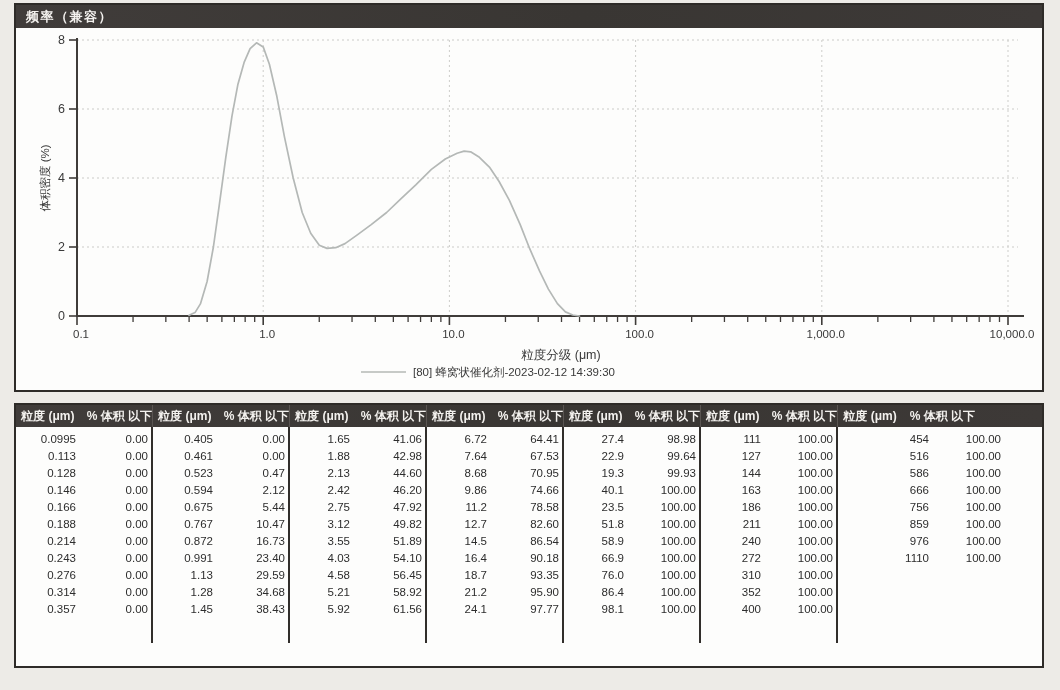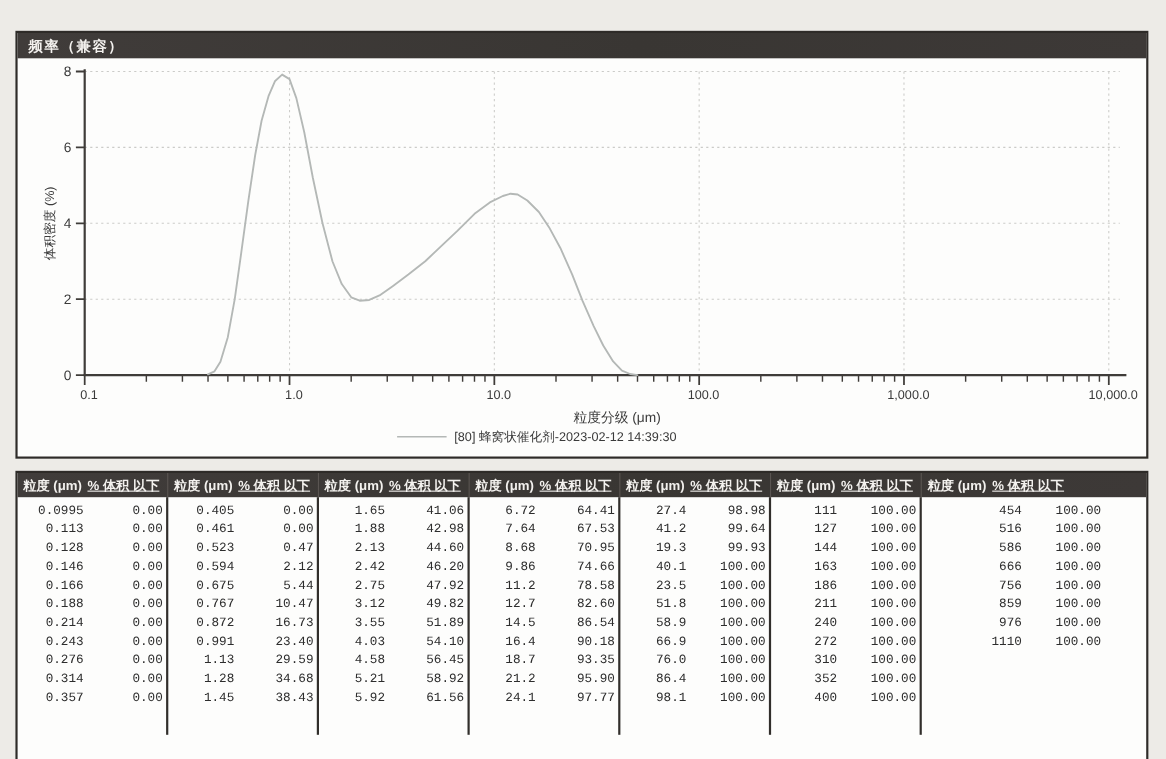--- a/index.html
+++ b/index.html
@@ -4,41 +4,41 @@
 <style>
   html,body{margin:0;padding:0;}
   body{
     width:1060px;height:690px;position:relative;
     background:#edebe7;
     font-family:"Liberation Sans","DejaVu Sans",sans-serif;
     overflow:hidden;
   }
   .panel{
     position:absolute;left:14px;width:1030px;
-    background:#fdfdfc;border:2px solid #2e2b28;box-sizing:border-box;margin-top:25px;
+    background:#fdfdfc;border:2px solid #2e2b28;box-sizing:border-box;
   }
   .chart-panel{top:3px;height:389px;}
   .results-panel{top:403px;height:265px;}
   .panel-titlebar{
     background:linear-gradient(90deg,#403c3a,#393633 55%,#3d3937);
     color:#f4f2ef;font-weight:bold;font-size:13px;
     padding-left:10px;letter-spacing:1.5px;
     height:23px;line-height:23px;white-space:nowrap;
   }
   .results-titlebar{height:22px;line-height:24px;}
   .col-headers{
     display:flex;height:22px;
     background:linear-gradient(90deg,#403c3a,#393633 55%,#3d3937);
     color:#f3f1ee;font-size:12px;font-weight:bold;
   }
   .hgroup{display:flex;width:137px;box-sizing:border-box;border-right:1px solid #5a5552;}
   .hgroup:last-child{border-right:none;flex:1;}
   .h-size{width:64px;text-align:center;line-height:22px;white-space:nowrap;}
-  .h-pct{width:73px;text-align:left;line-height:22px;white-space:nowrap;text-decoration:underline;}
-  .table-body{display:flex;height:216px;font-family:Liberation Mono, monospace;}
+  .h-pct{width:73px;text-align:right;line-height:22px;white-space:nowrap;}
+  .table-body{display:flex;height:216px;}
   .bgroup{width:137px;box-sizing:border-box;border-right:2px solid #312e2b;padding-top:4px;}
   .bgroup:last-child{border-right:none;flex:1;padding-left:31px;}
   .trow{display:flex;height:17px;line-height:17px;font-size:11.5px;color:#2d2d2d;}
   .cell-size{width:60px;text-align:right;}
   .cell-pct{width:72px;text-align:right;}
   .chart-area{position:relative;width:1026px;height:362px;}
   svg{display:block;}
 </style>
 </head>
 <body>
@@ -344,21 +344,21 @@
           <span class="cell-size">24.1</span>
           <span class="cell-pct">97.77</span>
         </div>
       </div>
       <div class="bgroup">
         <div class="trow">
           <span class="cell-size">27.4</span>
           <span class="cell-pct">98.98</span>
         </div>
         <div class="trow">
-          <span class="cell-size">41.2</span>
+          <span class="cell-size">22.9</span>
           <span class="cell-pct">99.64</span>
         </div>
         <div class="trow">
           <span class="cell-size">19.3</span>
           <span class="cell-pct">99.93</span>
         </div>
         <div class="trow">
           <span class="cell-size">40.1</span>
           <span class="cell-pct">100.00</span>
         </div>

